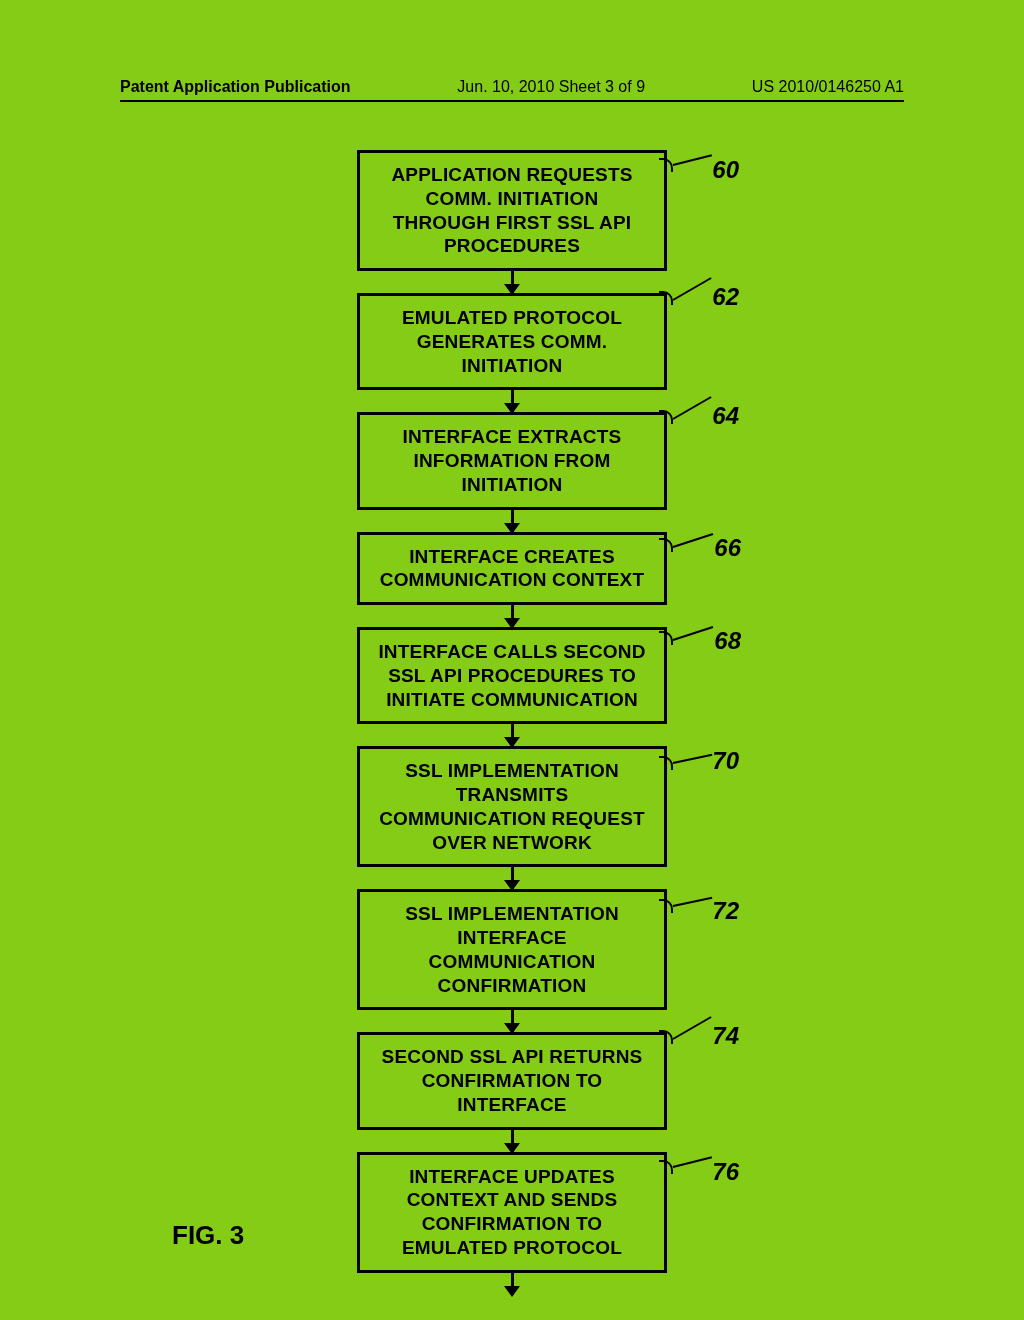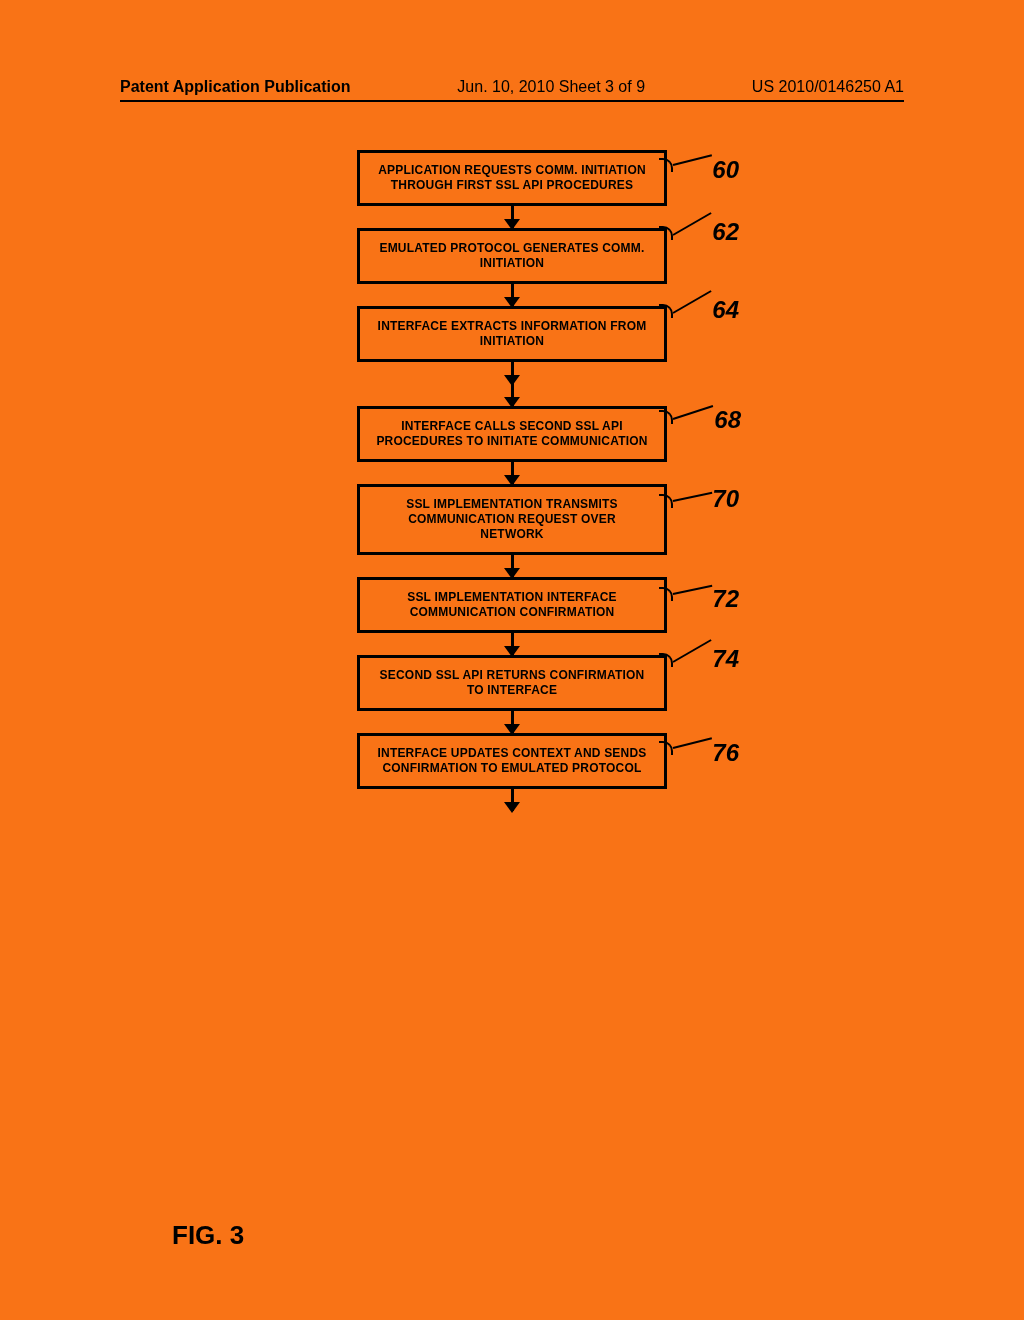--- a/index.html
+++ b/index.html
@@ -1,21 +1,21 @@
 <!DOCTYPE html>
 <html><head>
 <meta charset="utf-8">
 <style>
   * { box-sizing: border-box; margin: 0; padding: 0; }
   html, body { width: 1024px; height: 1320px; background: #fff; font-family: Arial, Helvetica, sans-serif; }
   .page {
     position: relative;
     width: 1024px;
     height: 1320px;
-    background: #f97316;
+    background: #84cc16;
   }
   .header {
     position: absolute;
     top: 78px;
     left: 0;
     width: 1024px;
     display: flex;
     justify-content: space-between;
     padding: 0 120px;
     font-size: 16px;
@@ -45,21 +45,21 @@
     display: flex;
     flex-direction: column;
     align-items: center;
   }
   .box {
     border: 3px solid #000;
     padding: 10px 16px;
     width: 310px;
     text-align: center;
     font-weight: 900;
-    font-size: 12px;
+    font-size: 19px;
     line-height: 1.25;
     font-family: Arial, Helvetica, sans-serif;
     letter-spacing: 0.2px;
   }
   .connector {
     width: 3px;
     height: 22px;
     background: #000;
     position: relative;
   }
@@ -170,20 +170,26 @@
     <div class="connector"></div>
 
     <div class="step r64">
       <div class="box">INTERFACE EXTRACTS INFORMATION FROM INITIATION</div>
       <div class="hook"></div>
       <div class="ref-line"></div>
       <div class="ref-label">64</div>
     </div>
     <div class="connector"></div>
 
+    <div class="step r66">
+      <div class="box">INTERFACE CREATES COMMUNICATION CONTEXT</div>
+      <div class="hook"></div>
+      <div class="ref-line"></div>
+      <div class="ref-label">66</div>
+    </div>
     <div class="connector"></div>
 
     <div class="step r68">
       <div class="box">INTERFACE CALLS SECOND SSL API PROCEDURES TO INITIATE COMMUNICATION</div>
       <div class="hook"></div>
       <div class="ref-line"></div>
       <div class="ref-label">68</div>
     </div>
     <div class="connector"></div>
 

